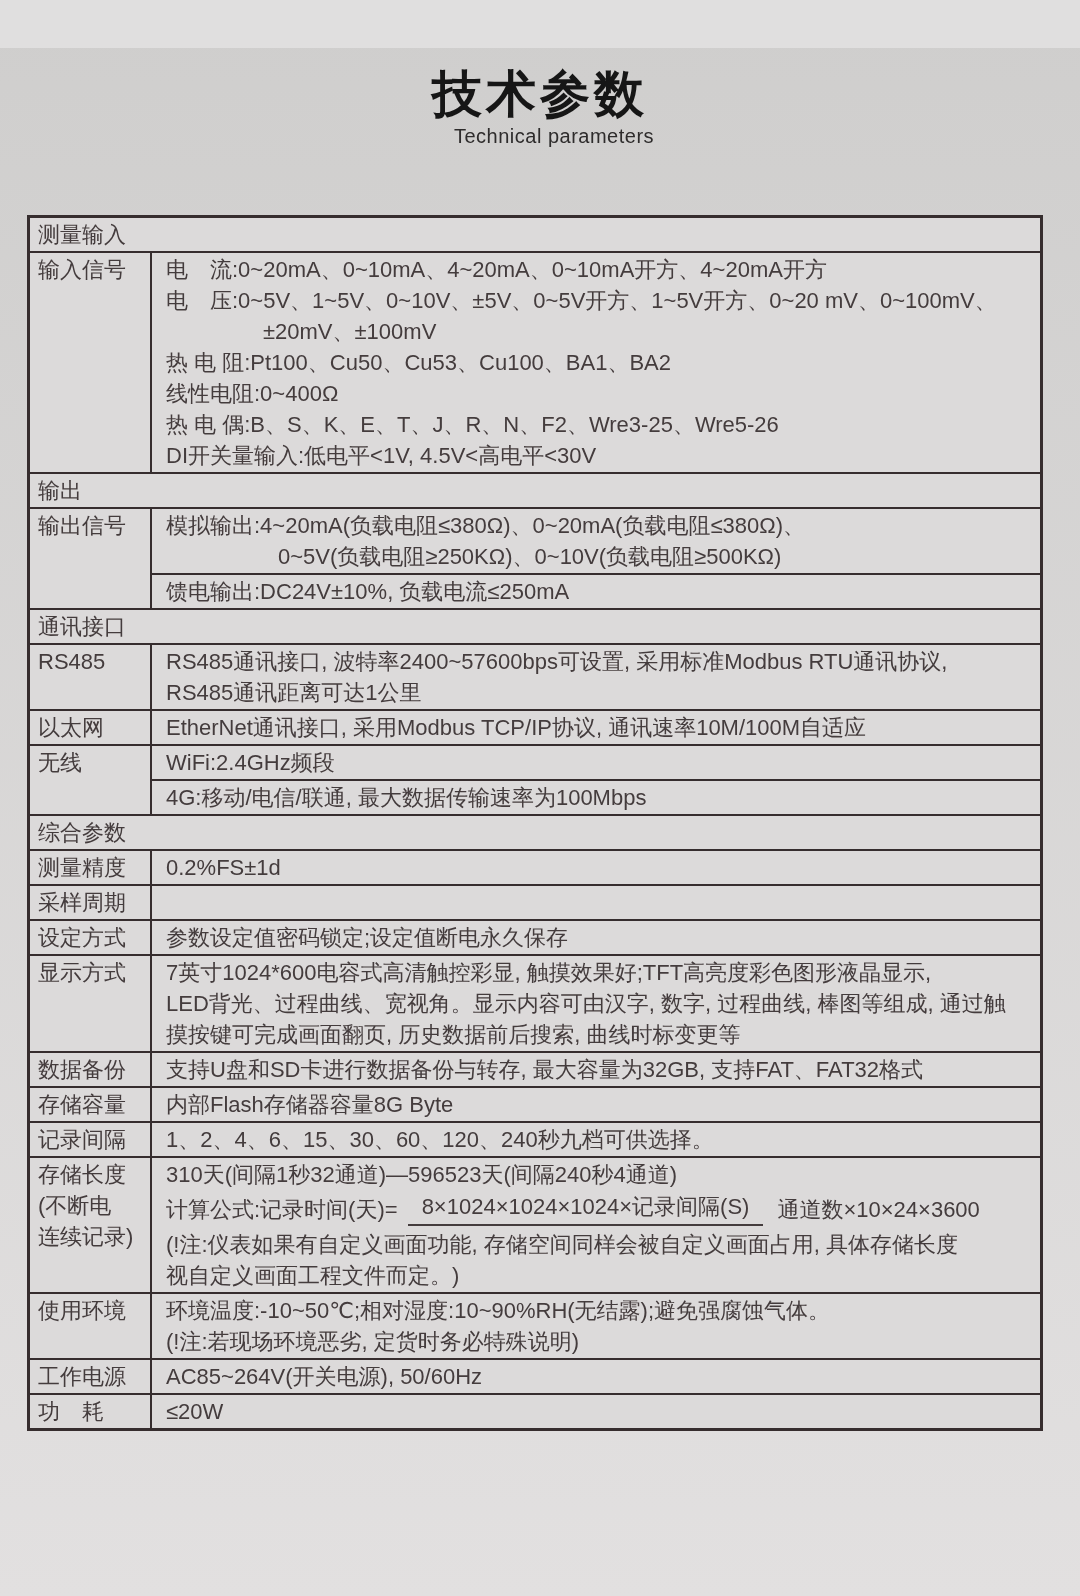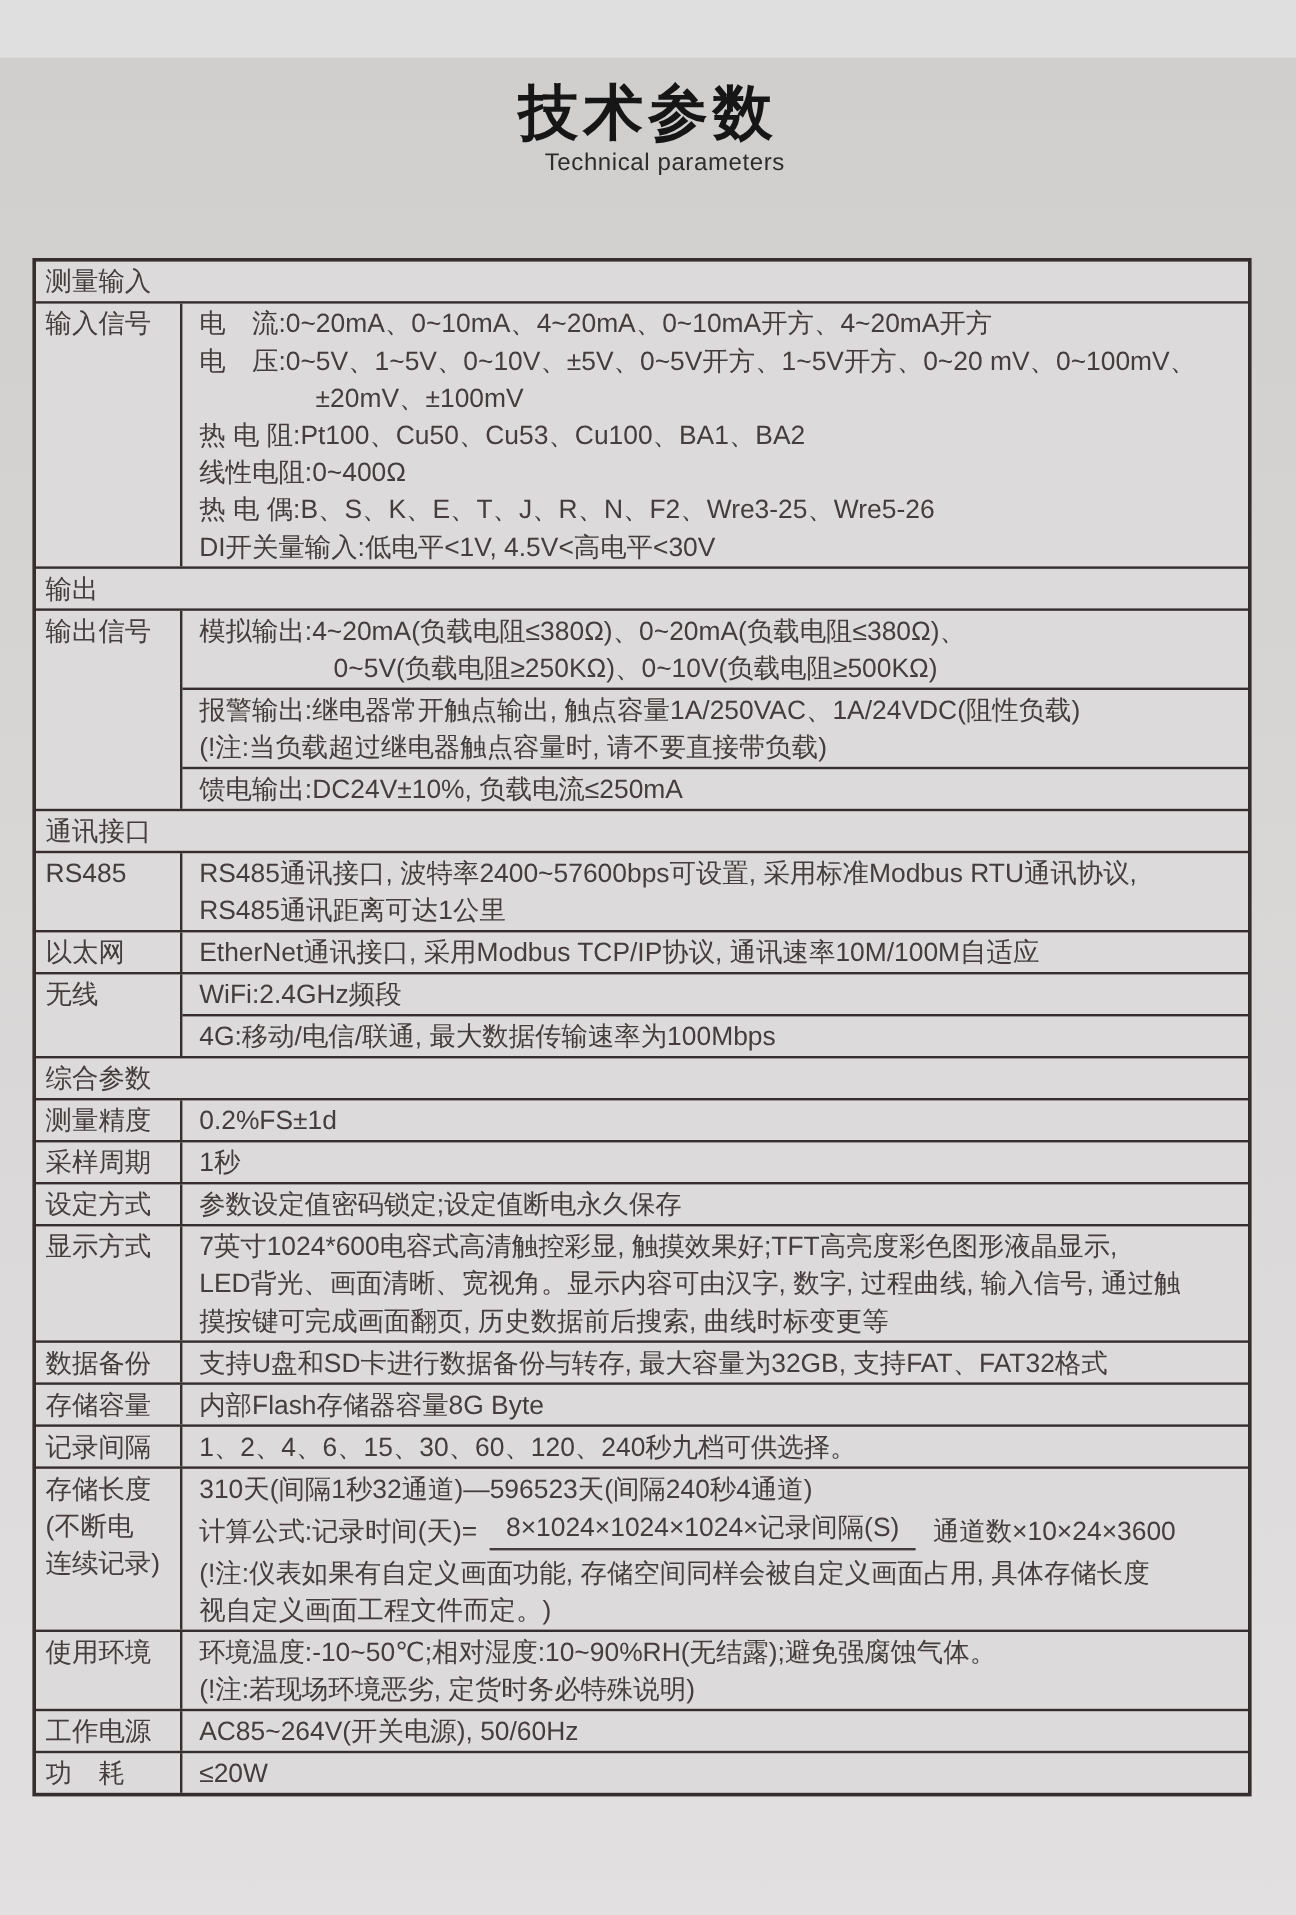--- a/index.html
+++ b/index.html
@@ -76,24 +76,20 @@
     <div class="sec">输出</div>
 
     <div class="row">
       <div class="lbl">输出信号</div>
       <div class="cnt stack">
         <div class="sub">
           <div class="ln">模拟输出:4~20mA(负载电阻≤380Ω)、0~20mA(负载电阻≤380Ω)、</div>
           <div class="ln ind-b">0~5V(负载电阻≥250KΩ)、0~10V(负载电阻≥500KΩ)</div>
         </div>
         <div class="sub">
-          <div class="ln">报警输出:继电器常开触点输出, 触点容量1A/250VAC、1A/24VDC(阻性负载)</div>
-          <div class="ln">(!注:当负载超过继电器触点容量时, 请不要直接带负载)</div>
-        </div>
-        <div class="sub">
           <div class="ln">馈电输出:DC24V±10%, 负载电流≤250mA</div>
         </div>
       </div>
     </div>
 
     <div class="sec">通讯接口</div>
 
     <div class="row">
       <div class="lbl">RS485</div>
       <div class="cnt">
@@ -125,37 +121,34 @@
 
     <div class="row">
       <div class="lbl">测量精度</div>
       <div class="cnt">
         <div class="ln">0.2%FS±1d</div>
       </div>
     </div>
 
     <div class="row">
       <div class="lbl">采样周期</div>
-      <div class="cnt">
-        <div class="ln">1秒</div>
-      </div>
     </div>
 
     <div class="row">
       <div class="lbl">设定方式</div>
       <div class="cnt">
         <div class="ln">参数设定值密码锁定;设定值断电永久保存</div>
       </div>
     </div>
 
     <div class="row">
       <div class="lbl">显示方式</div>
       <div class="cnt">
         <div class="ln">7英寸1024*600电容式高清触控彩显, 触摸效果好;TFT高亮度彩色图形液晶显示,</div>
-        <div class="ln">LED背光、画面清晰、宽视角。显示内容可由汉字, 数字, 过程曲线, 输入信号, 通过触</div>
+        <div class="ln">LED背光、过程曲线、宽视角。显示内容可由汉字, 数字, 过程曲线, 棒图等组成, 通过触</div>
         <div class="ln">摸按键可完成画面翻页, 历史数据前后搜索, 曲线时标变更等</div>
       </div>
     </div>
 
     <div class="row">
       <div class="lbl">数据备份</div>
       <div class="cnt">
         <div class="ln">支持U盘和SD卡进行数据备份与转存, 最大容量为32GB, 支持FAT、FAT32格式</div>
       </div>
     </div>

